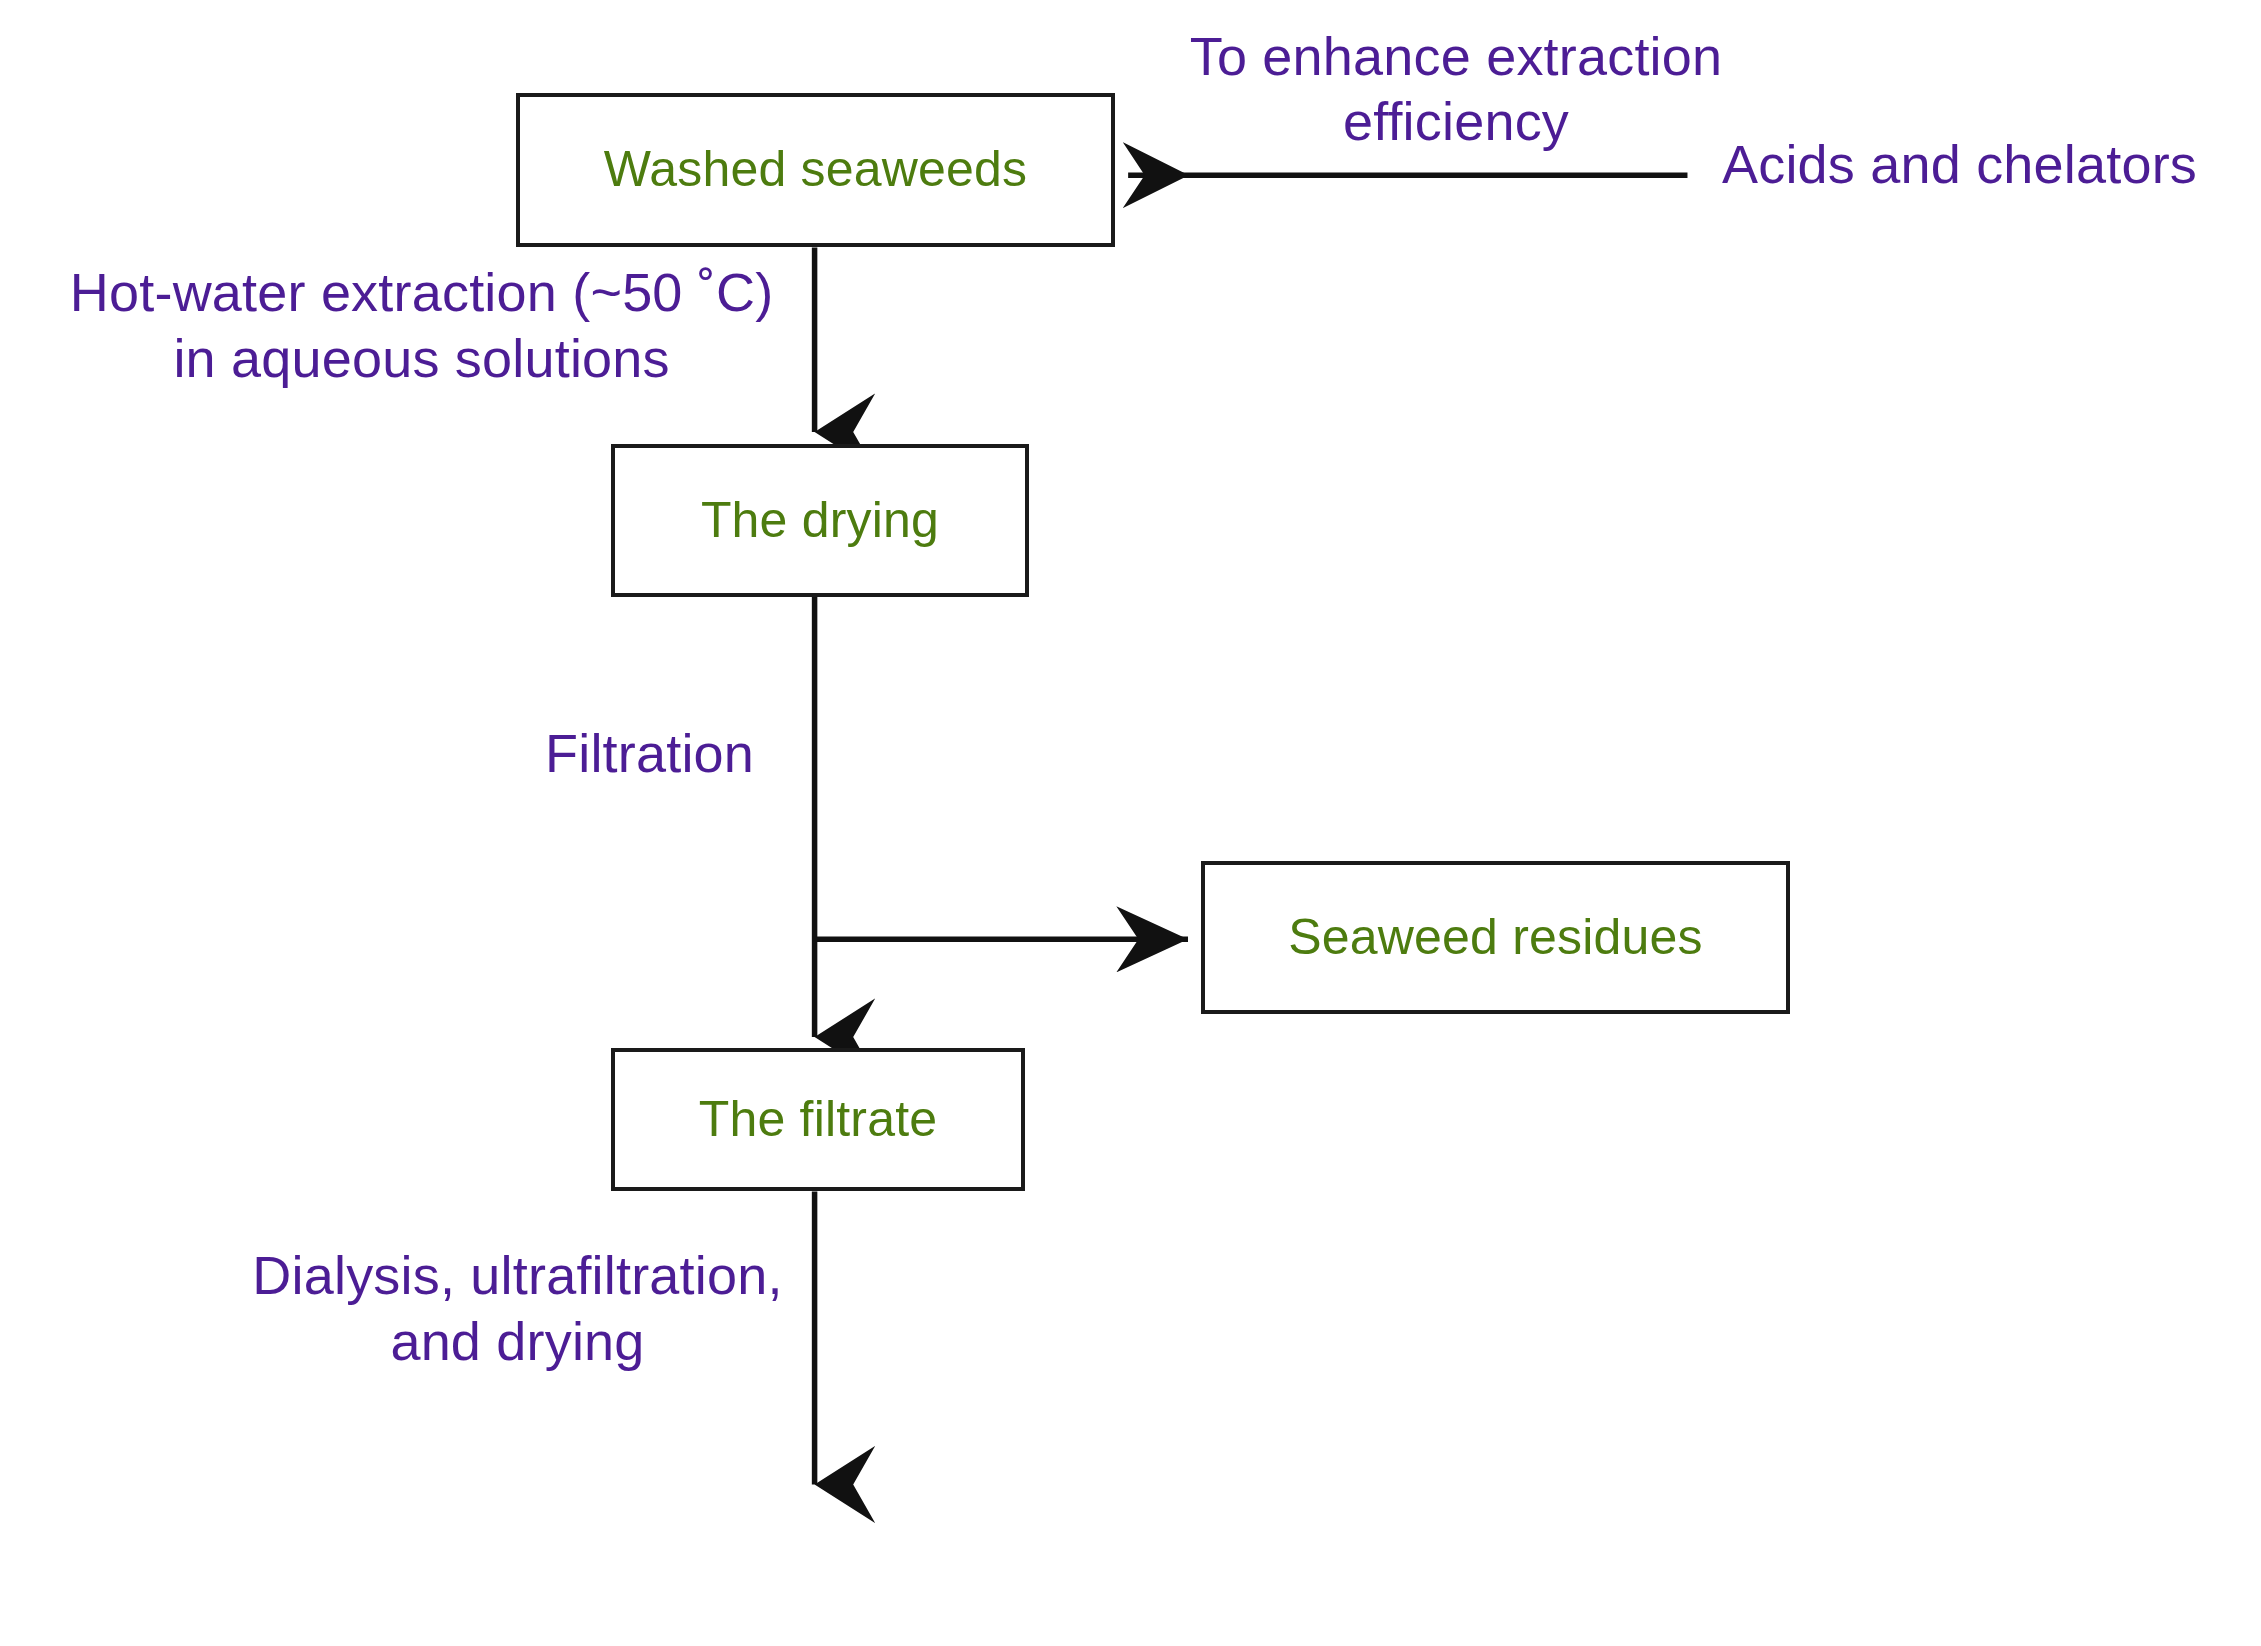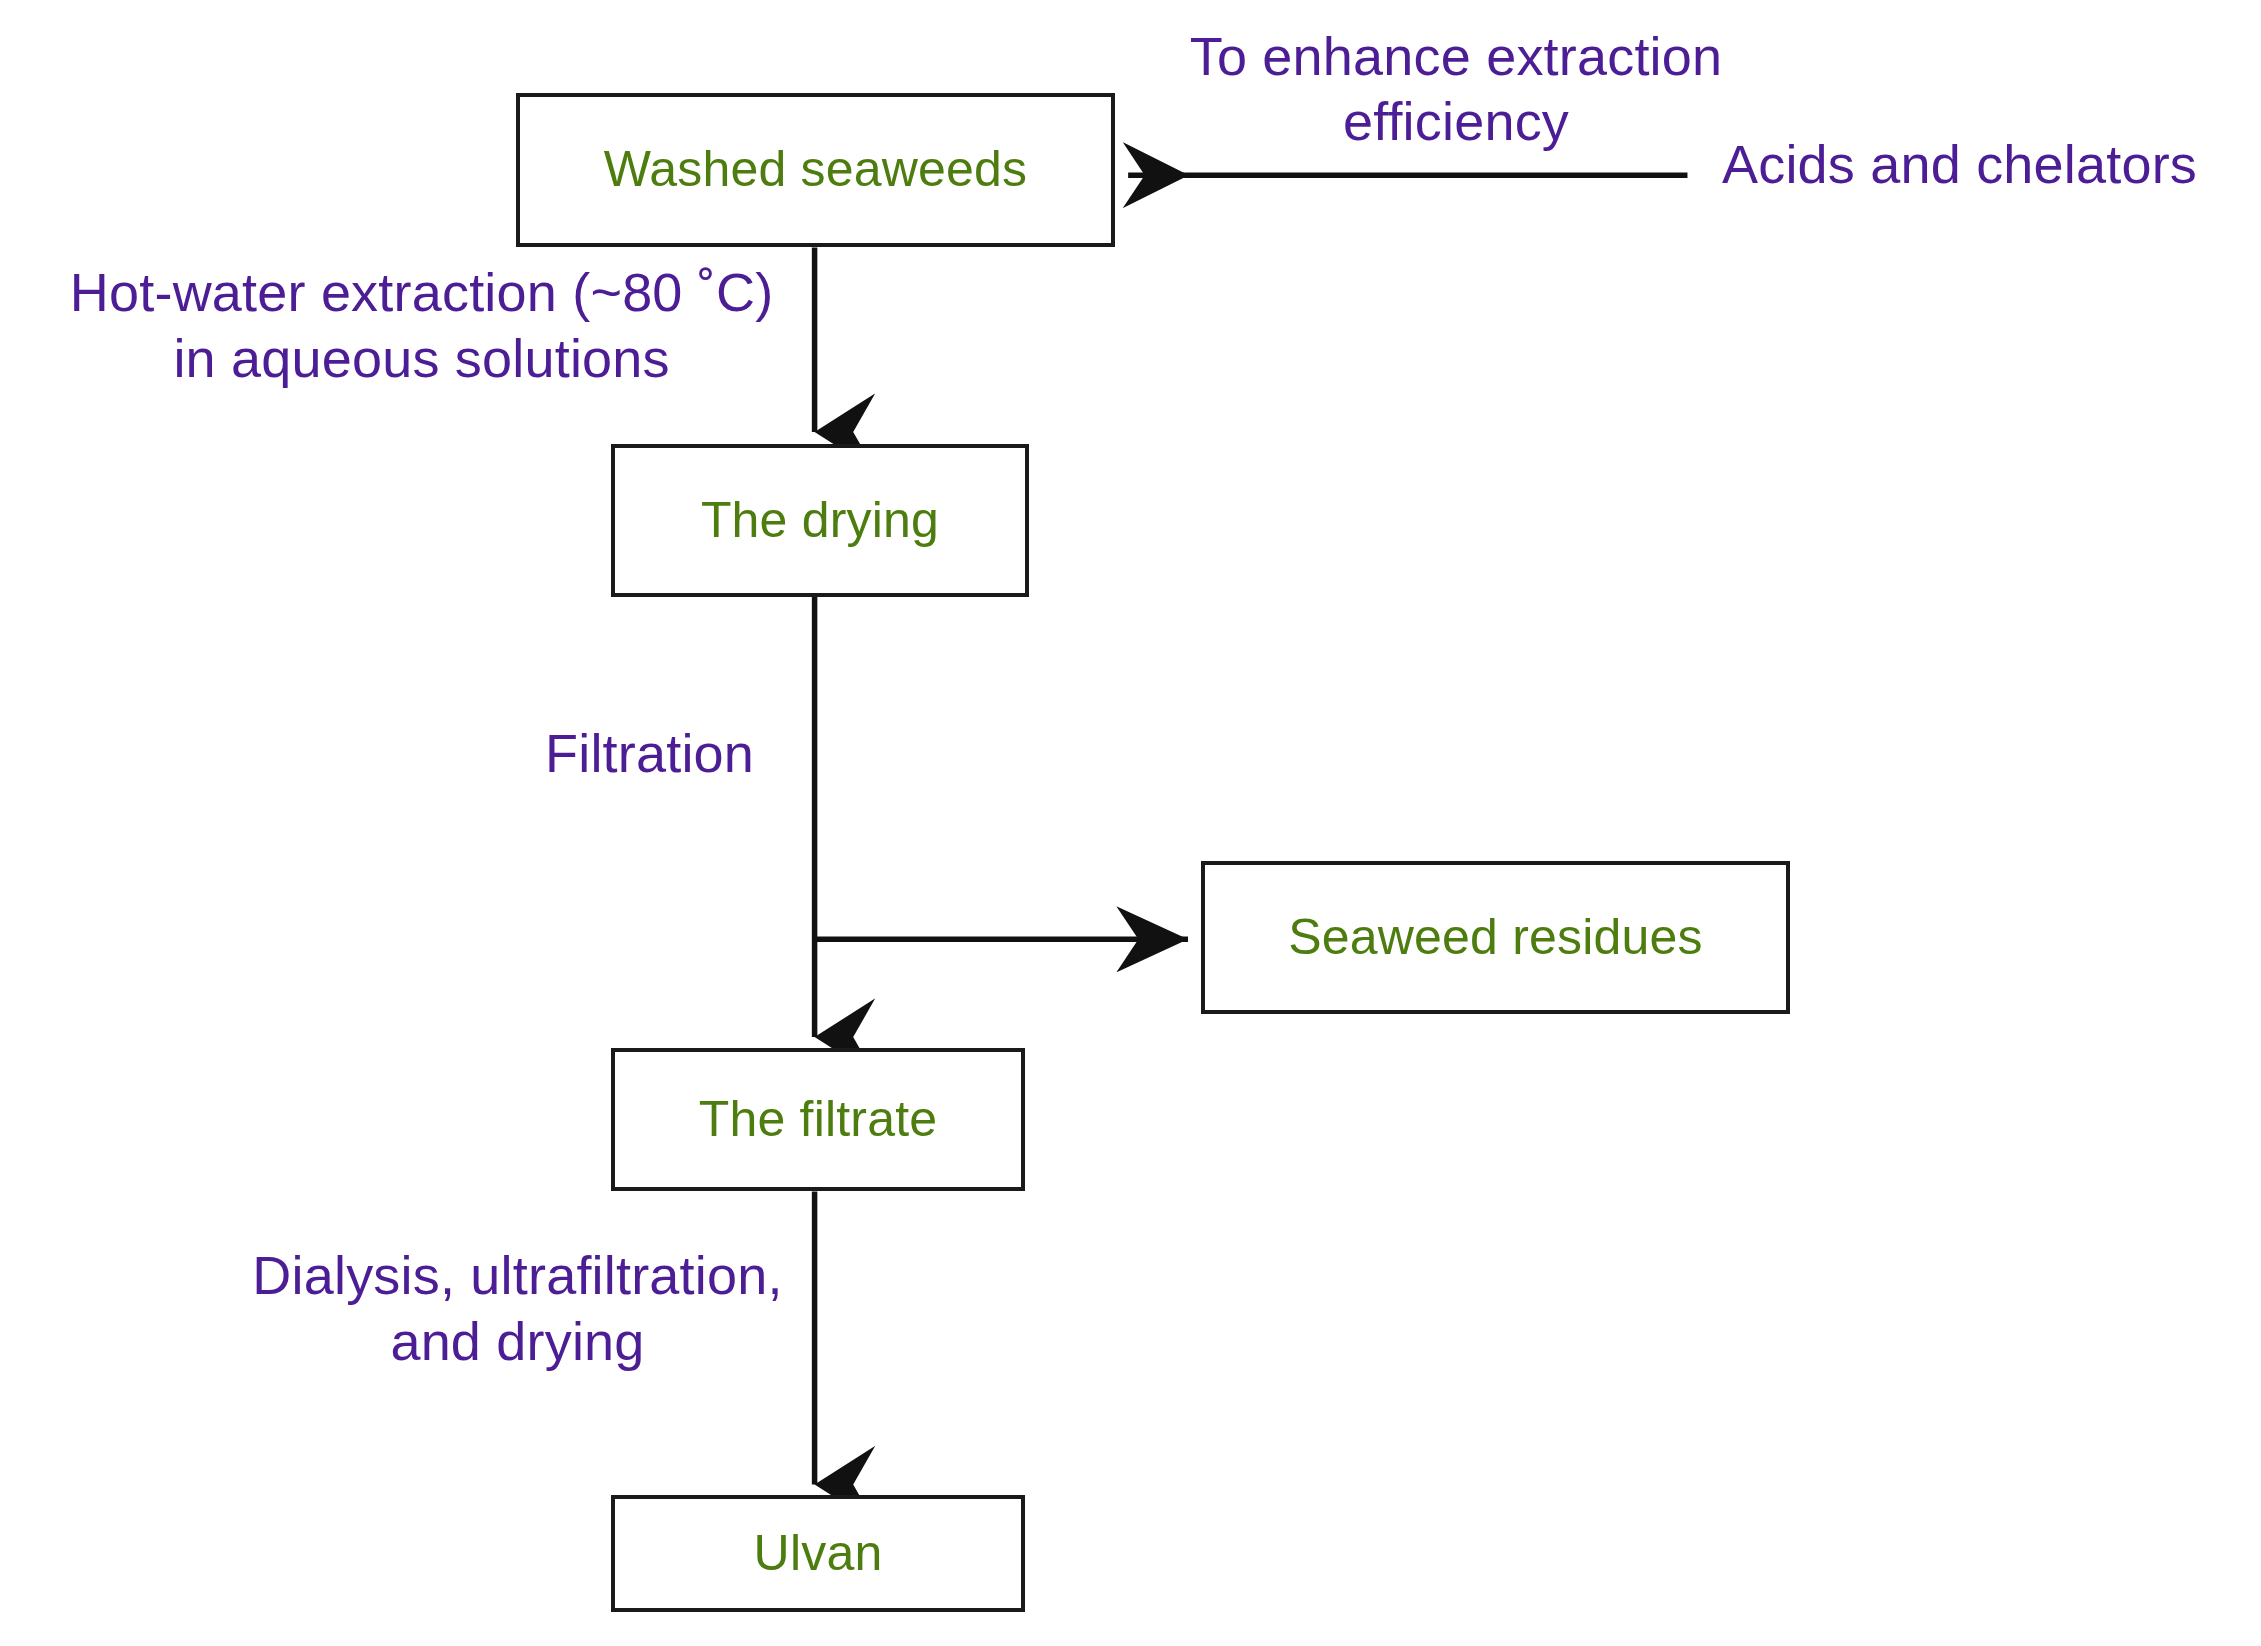--- a/index.html
+++ b/index.html
@@ -105,30 +105,27 @@
   </div>
 
   <div class="node-box" id="node-seaweed-residues">
     <span class="node-label">Seaweed residues</span>
   </div>
 
   <div class="node-box" id="node-the-filtrate">
     <span class="node-label">The filtrate</span>
   </div>
 
-  <div class="node-box" id="node-ulvan">
-    <span class="node-label">Ulvan</span>
-  </div>
 
   <div class="edge-label ta-center" id="label-enhance-efficiency">To enhance extraction
 efficiency</div>
 
   <div class="edge-label ta-left" id="label-acids-chelators">Acids and chelators</div>
 
-  <div class="edge-label ta-center" id="label-hot-water">Hot-water extraction (~80 ˚C)
+  <div class="edge-label ta-center" id="label-hot-water">Hot-water extraction (~50 ˚C)
 in aqueous solutions</div>
 
   <div class="edge-label ta-left" id="label-filtration">Filtration</div>
 
   <div class="edge-label ta-center" id="label-dialysis">Dialysis, ultrafiltration,
 and drying</div>
 
 </div>
 
 

